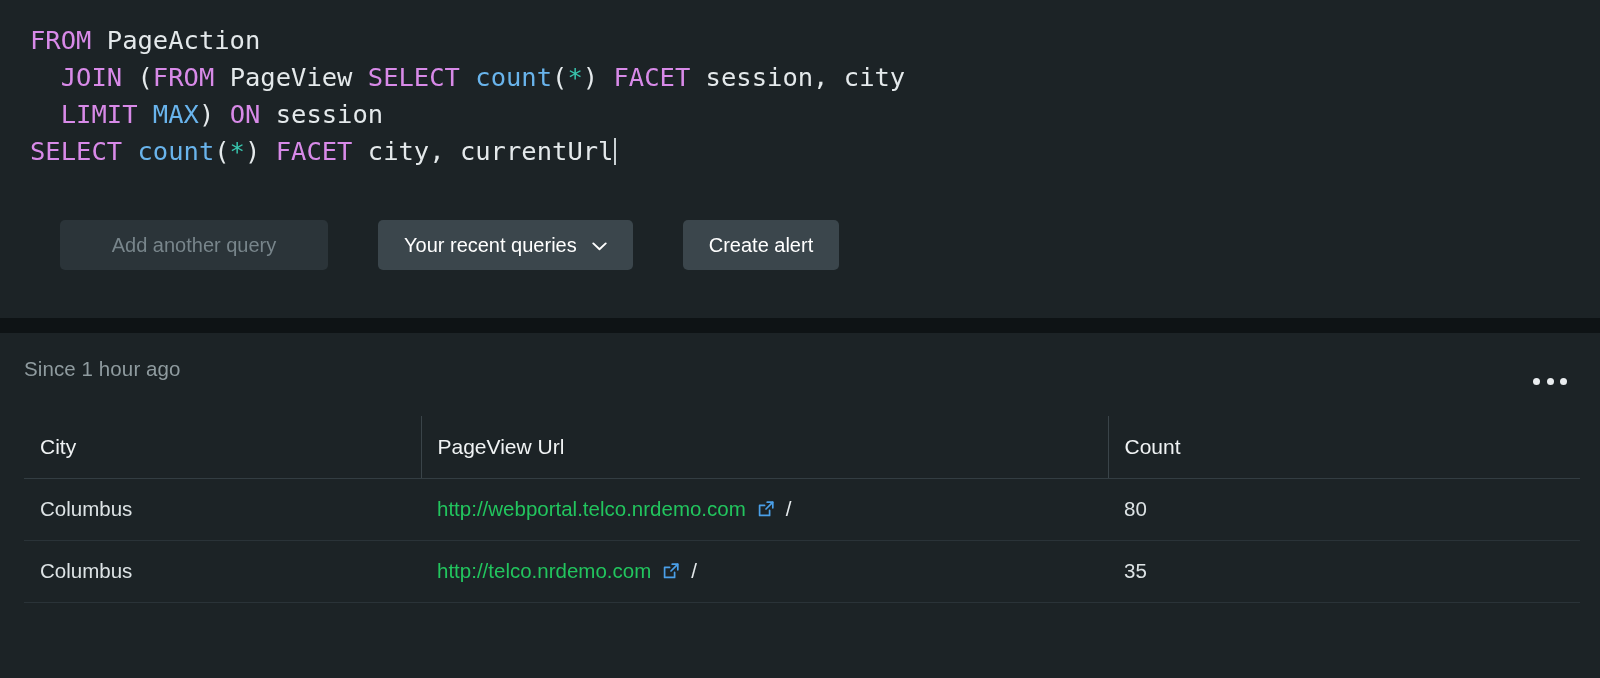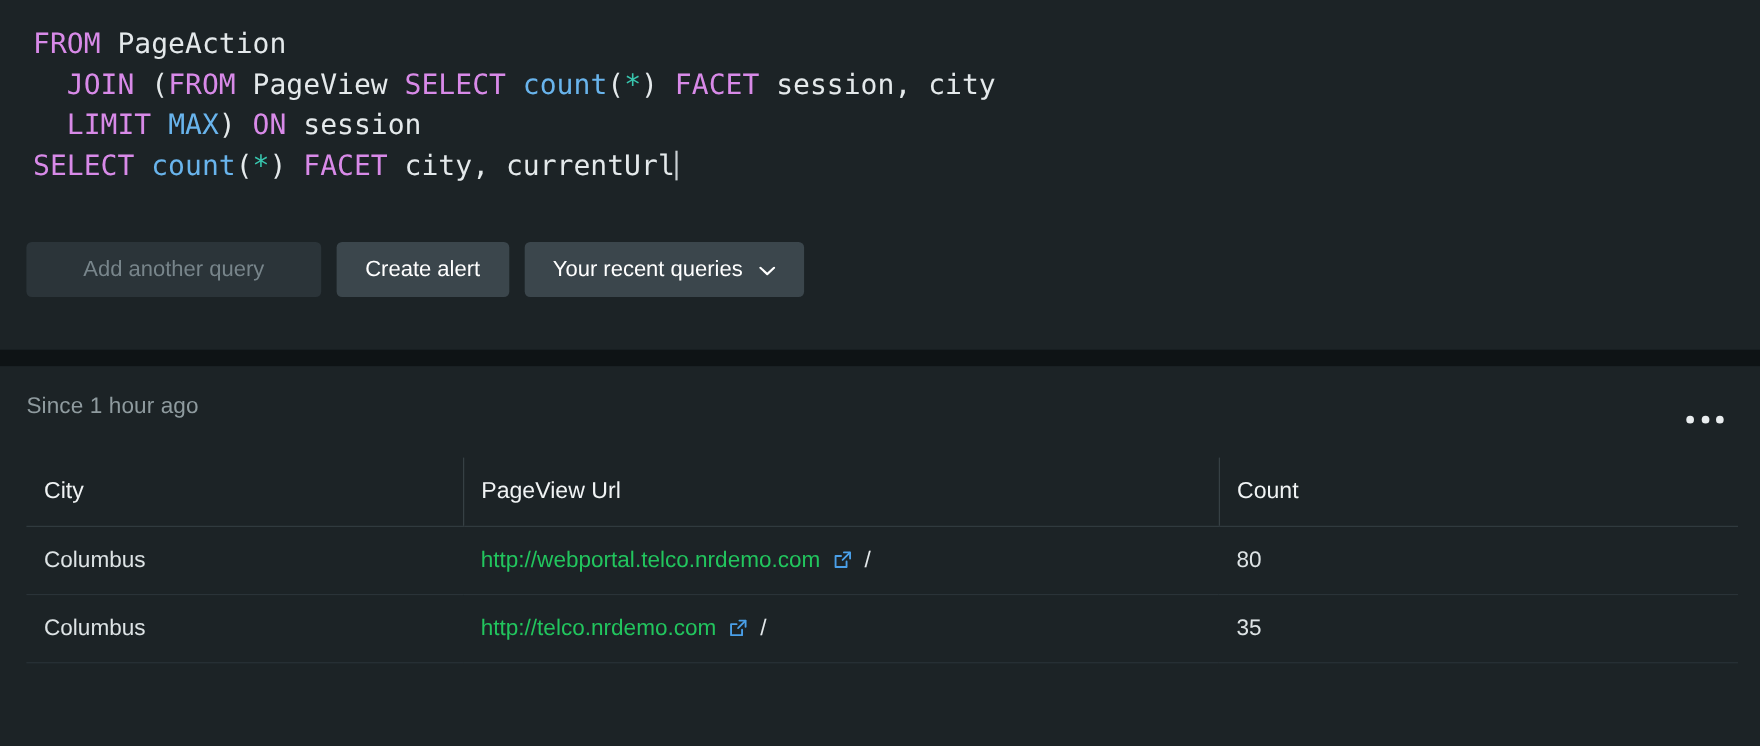--- a/index.html
+++ b/index.html
@@ -65,20 +65,21 @@
     border-radius: 5px;
     border: none;
     display: flex;
     align-items: center;
     justify-content: center;
     font-family: "Liberation Sans", sans-serif;
     font-size: 20px;
     cursor: pointer;
     padding: 0 26px;
     white-space: nowrap;
+    margin-left: 36px;
   }
   .btn-disabled {
     background: #2b3439;
     color: #78858b;
     cursor: default;
     width: 268px;
   }
   .btn-secondary {
     background: #3b464c;
     color: #ffffff;
@@ -205,30 +206,30 @@
 
 <div id="app">
 
   <div class="query-panel">
 
     <div class="query-code" id="query-code"><div class="query-line"><span class="tok-kw">FROM</span><span class="tok-id"> PageAction</span></div><div class="query-line"><span class="tok-id">  </span><span class="tok-kw">JOIN</span><span class="tok-punc"> (</span><span class="tok-kw">FROM</span><span class="tok-id"> PageView </span><span class="tok-kw">SELECT</span><span class="tok-id"> </span><span class="tok-fn">count</span><span class="tok-punc">(</span><span class="tok-star">*</span><span class="tok-punc">) </span><span class="tok-kw">FACET</span><span class="tok-id"> session, city</span></div><div class="query-line"><span class="tok-id">  </span><span class="tok-kw">LIMIT</span><span class="tok-id"> </span><span class="tok-fn">MAX</span><span class="tok-punc">) </span><span class="tok-kw">ON</span><span class="tok-id"> session</span></div><div class="query-line"><span class="tok-kw">SELECT</span><span class="tok-id"> </span><span class="tok-fn">count</span><span class="tok-punc">(</span><span class="tok-star">*</span><span class="tok-punc">) </span><span class="tok-kw">FACET</span><span class="tok-id"> city, currentUrl</span><span class="caret"></span></div></div>
 
     <div class="button-row">
       <button class="btn btn-disabled">Add another query</button>
 
-      <button class="btn btn-plain">Create alert</button>
-
       <button class="btn btn-secondary">
         <span>Your recent queries</span>
         <span class="chev">
           <svg width="15" height="9" viewBox="0 0 15 9">
             <path d="M1.3 1.4 L7.5 7.2 L13.7 1.4" fill="none" stroke="#ffffff" stroke-width="1.9" stroke-linecap="round" stroke-linejoin="round"></path>
           </svg>
         </span>
       </button>
+
+      <button class="btn btn-plain">Create alert</button>
     </div>
   </div>
 
   <div class="panel-divider"></div>
 
   <div class="results-panel">
 
     <div class="since-label">Since 1 hour ago</div>
 
     <div class="kebab-menu">

